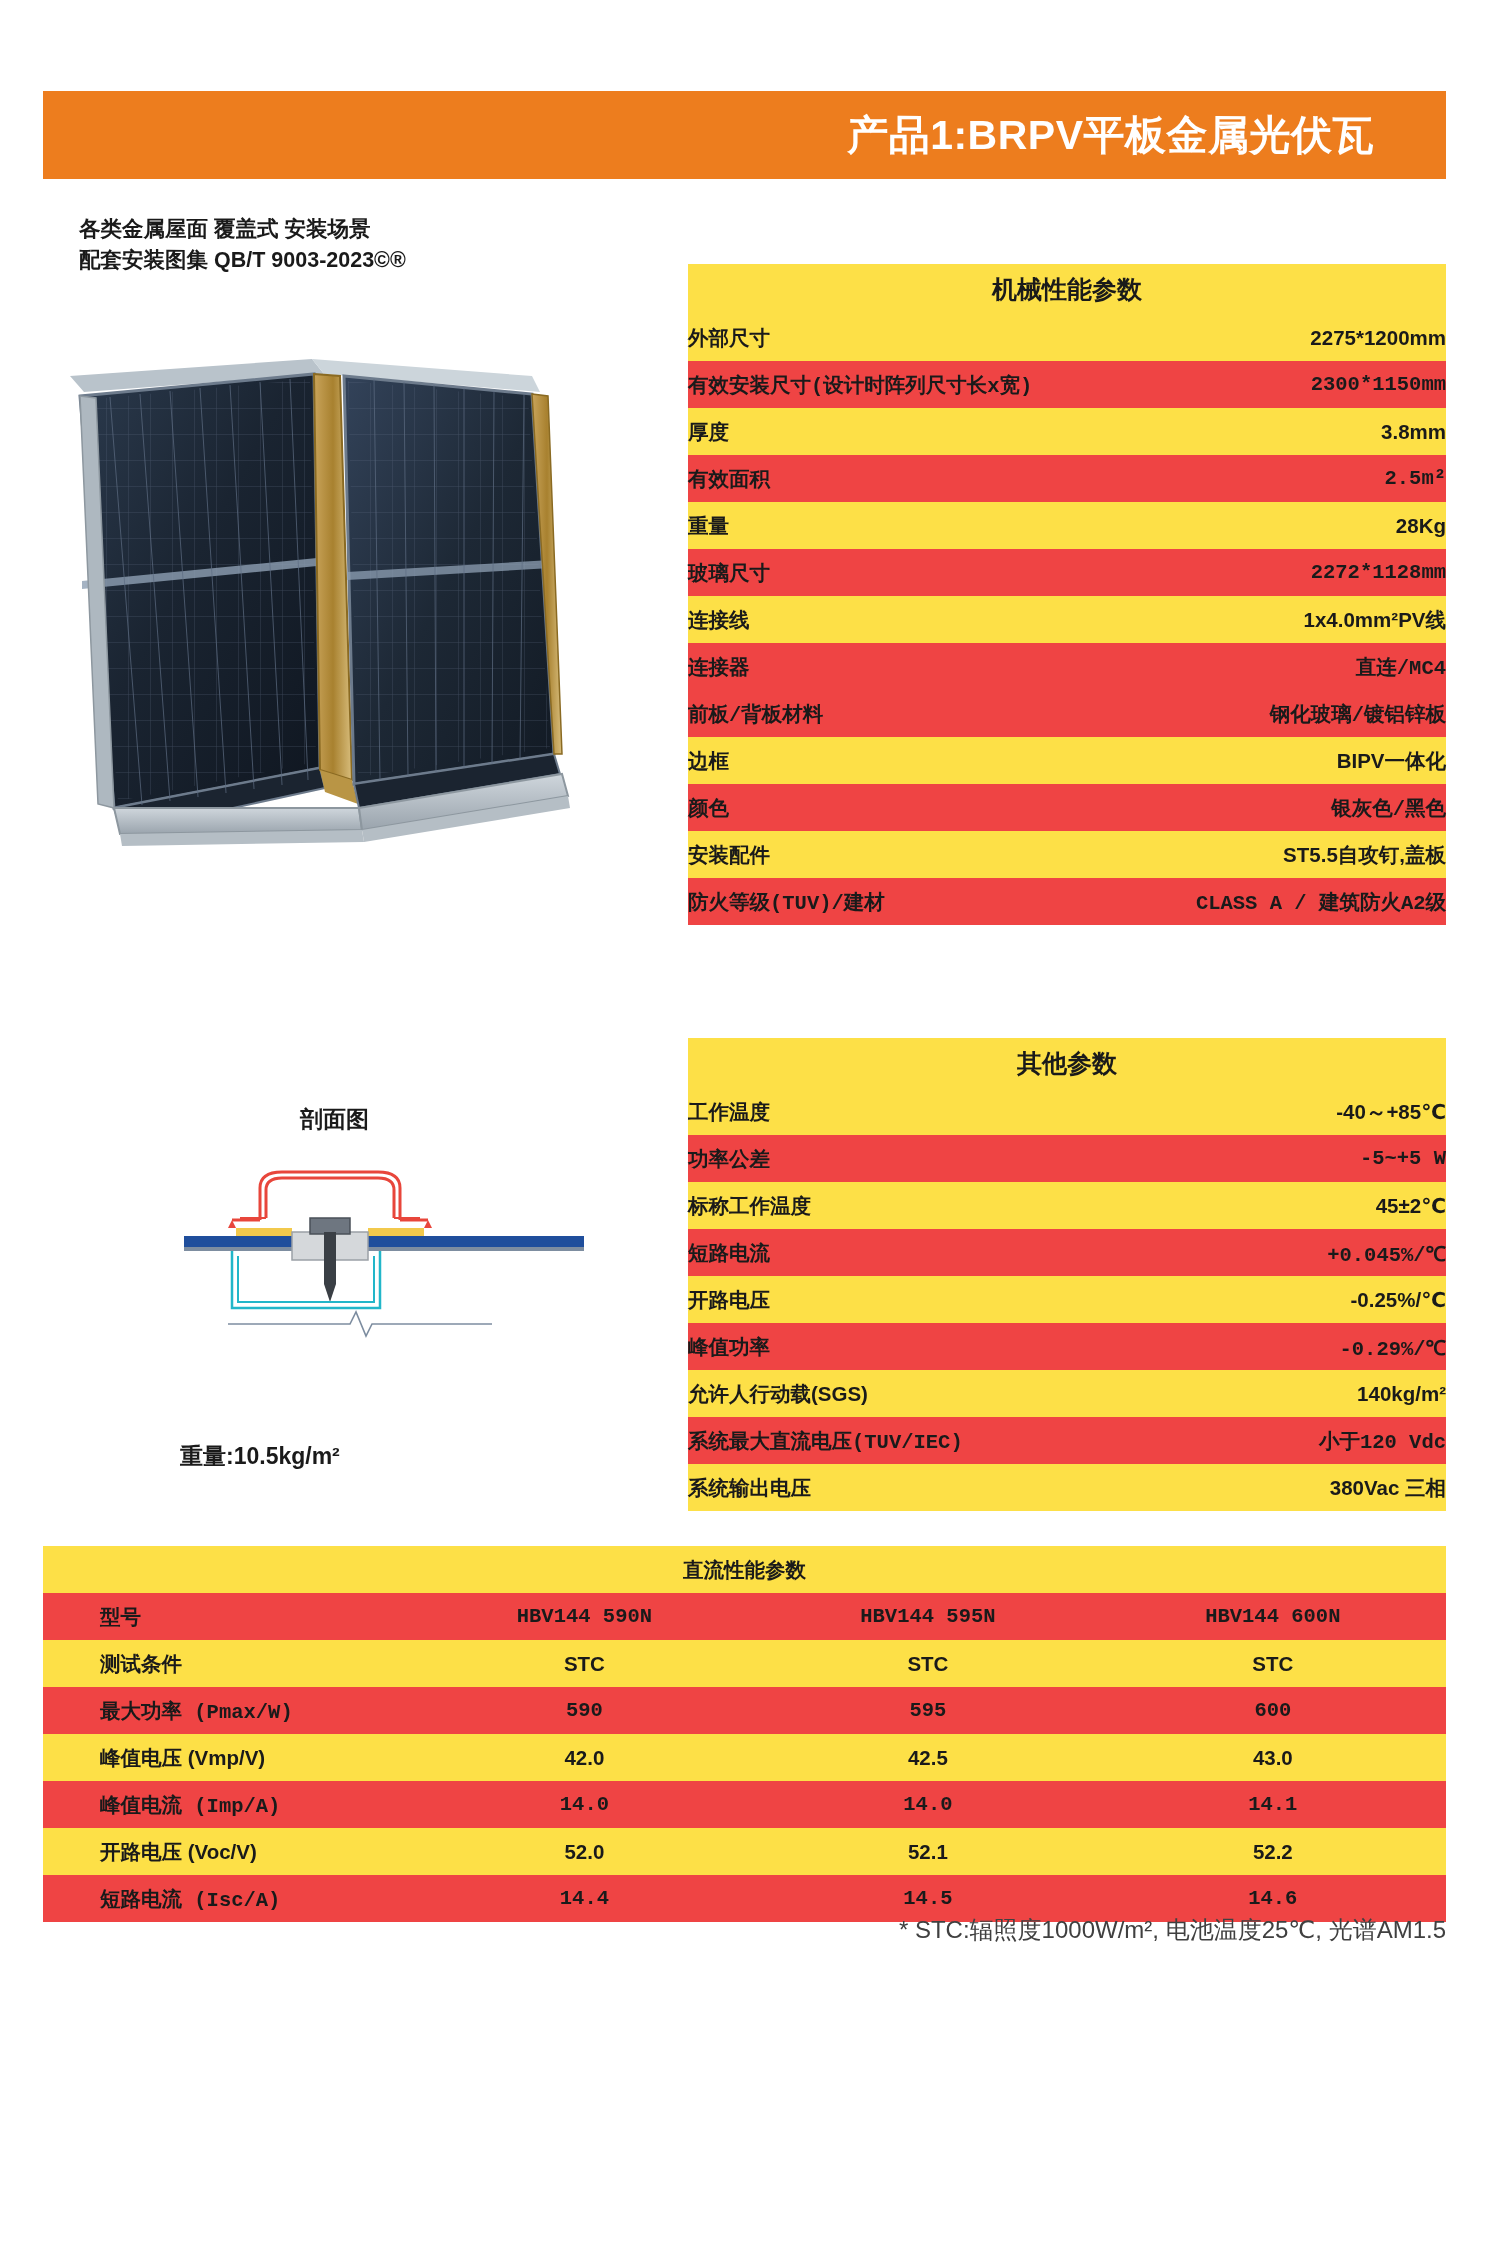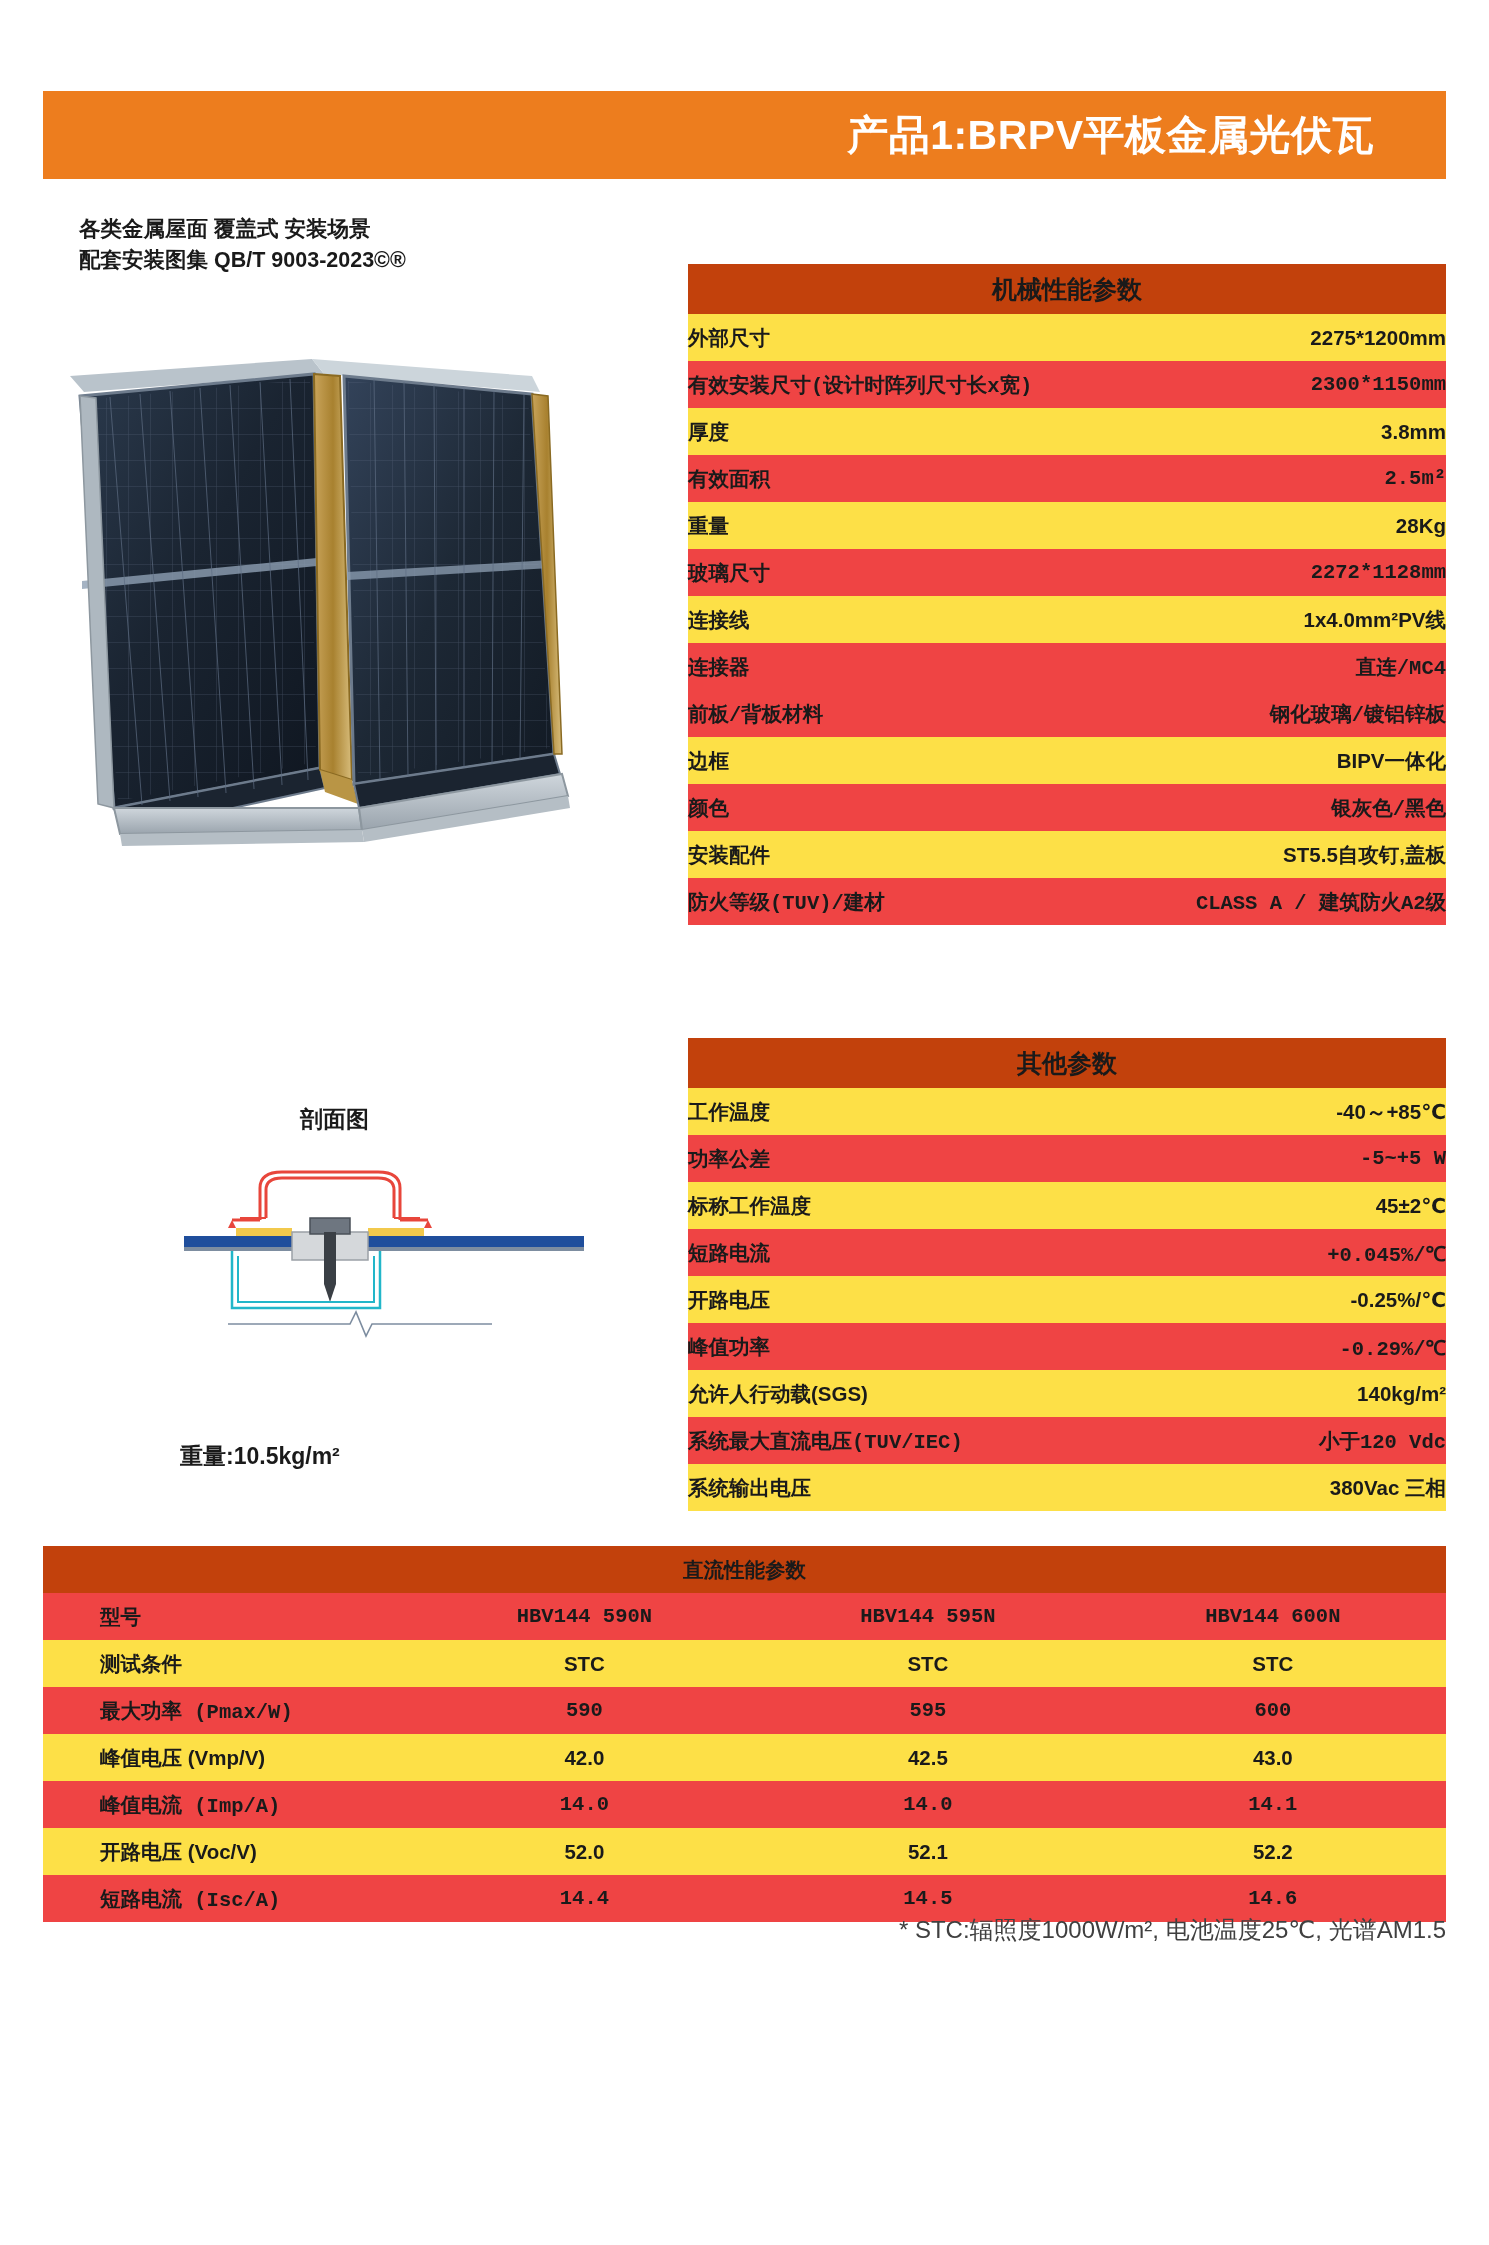--- a/index.html
+++ b/index.html
@@ -104,21 +104,21 @@
   .tbl {
     position: absolute;
     border-collapse: collapse;
     font-size: 20.5px;
   }
   .tbl td, .tbl th {
     padding: 0;
     font-weight: bold;
   }
   .tbl-head-row td {
-    background: #c2410c;
+    background: #fde047;
     text-align: center;
     font-size: 25px;
     font-weight: bold;
     height: 50px;
     color: #1a1a1a;
   }
   .row-zebra-a { background: #fde047; }
   .row-zebra-b { background: #ef4444; font-family: Liberation Mono, monospace; }
   .lbl {
     text-align: left;

